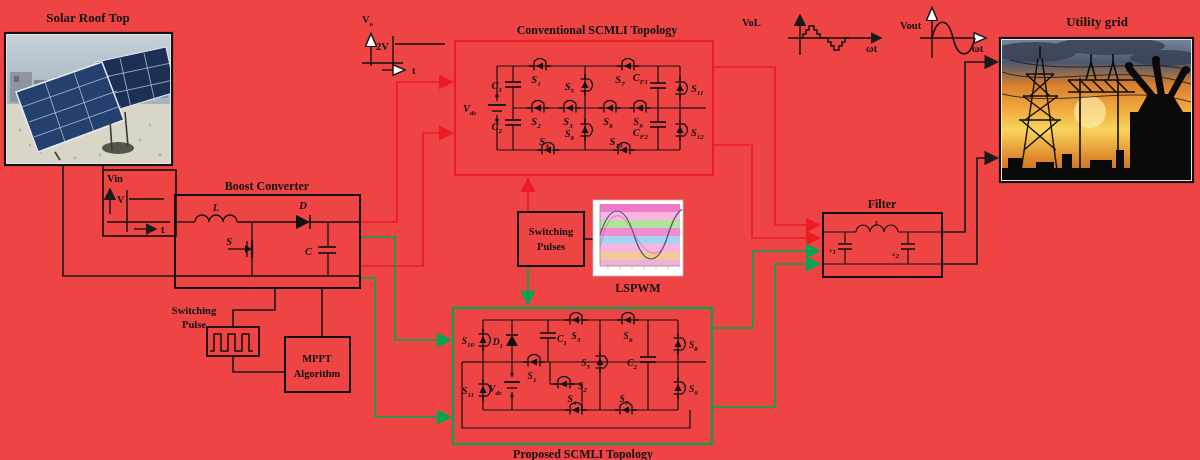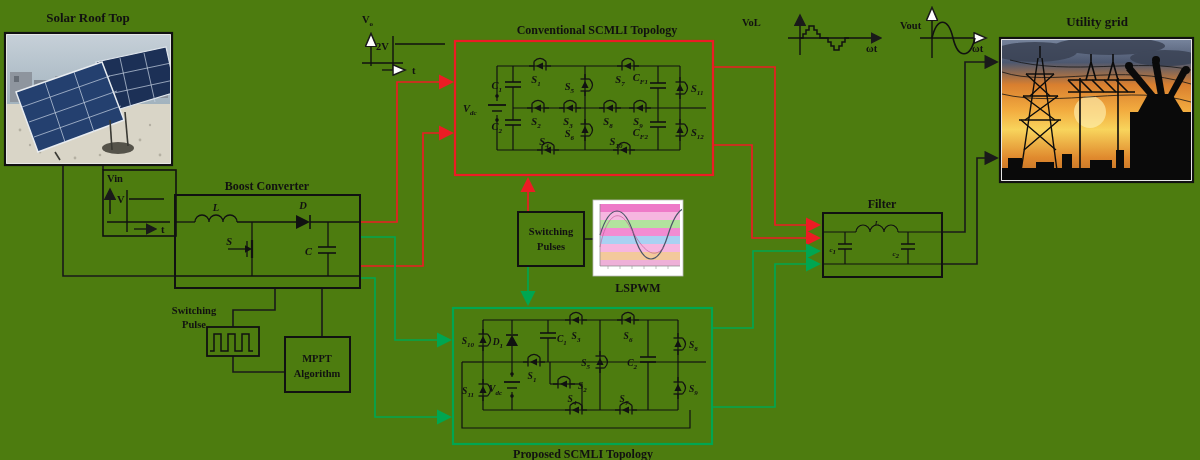--- a/index.html
+++ b/index.html
@@ -1,16 +1,16 @@
 <!DOCTYPE html>
 <html><head>
 <meta charset="utf-8">
 <style>
   html,body{margin:0;padding:0;background:#ffffff;}
-  #stage{position:relative;width:1200px;height:460px;background:#4d7c0f;overflow:hidden;}
+  #stage{position:relative;width:1200px;height:460px;background:#ef4444;overflow:hidden;}
   svg{display:block}
   text{font-family:"Liberation Serif",serif;fill:#111;}
   .tt{font-weight:bold;font-size:12px;}
   .tt13{font-weight:bold;font-size:13px;}
   .tt11{font-weight:bold;font-size:10.5px;}
   .comp{font-weight:bold;font-style:italic;font-size:10.5px;}
   .comp9{font-weight:bold;font-style:italic;font-size:9.5px;}
   .sub{font-size:7px;}
   .tiny{font-weight:bold;font-style:italic;font-size:7px;}
   .gaxis{font-weight:bold;font-size:10.5px;}

